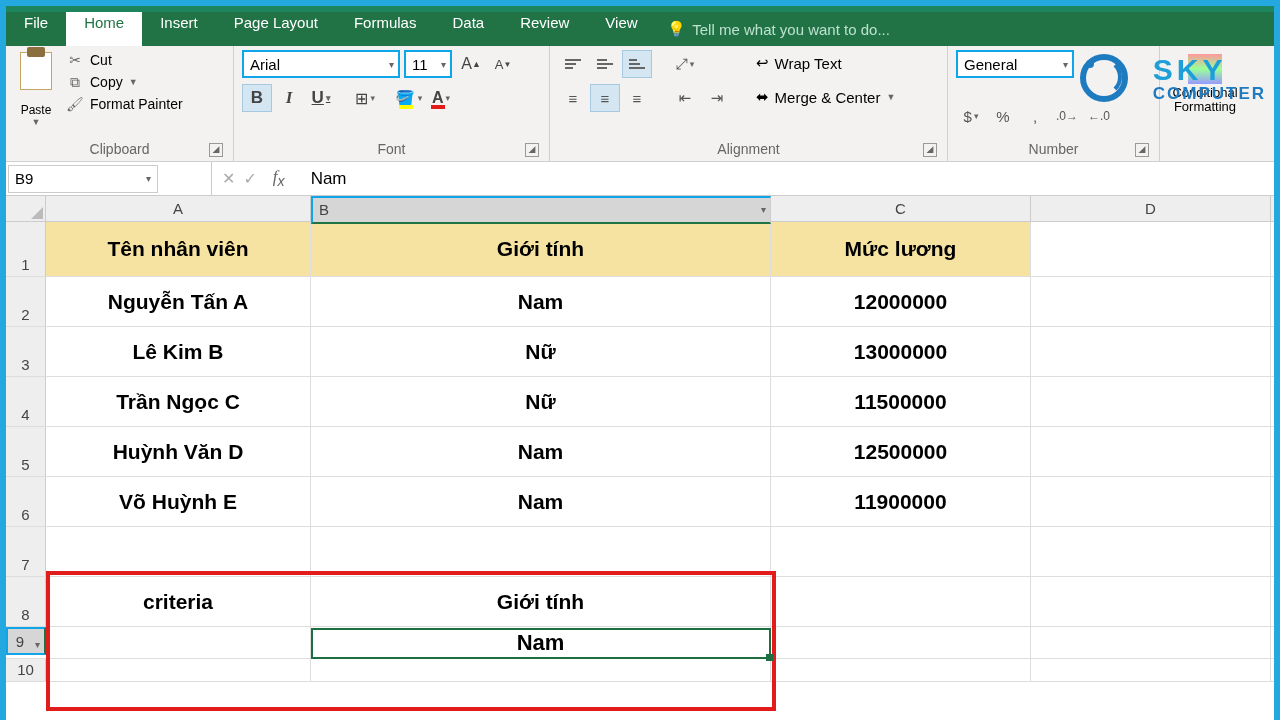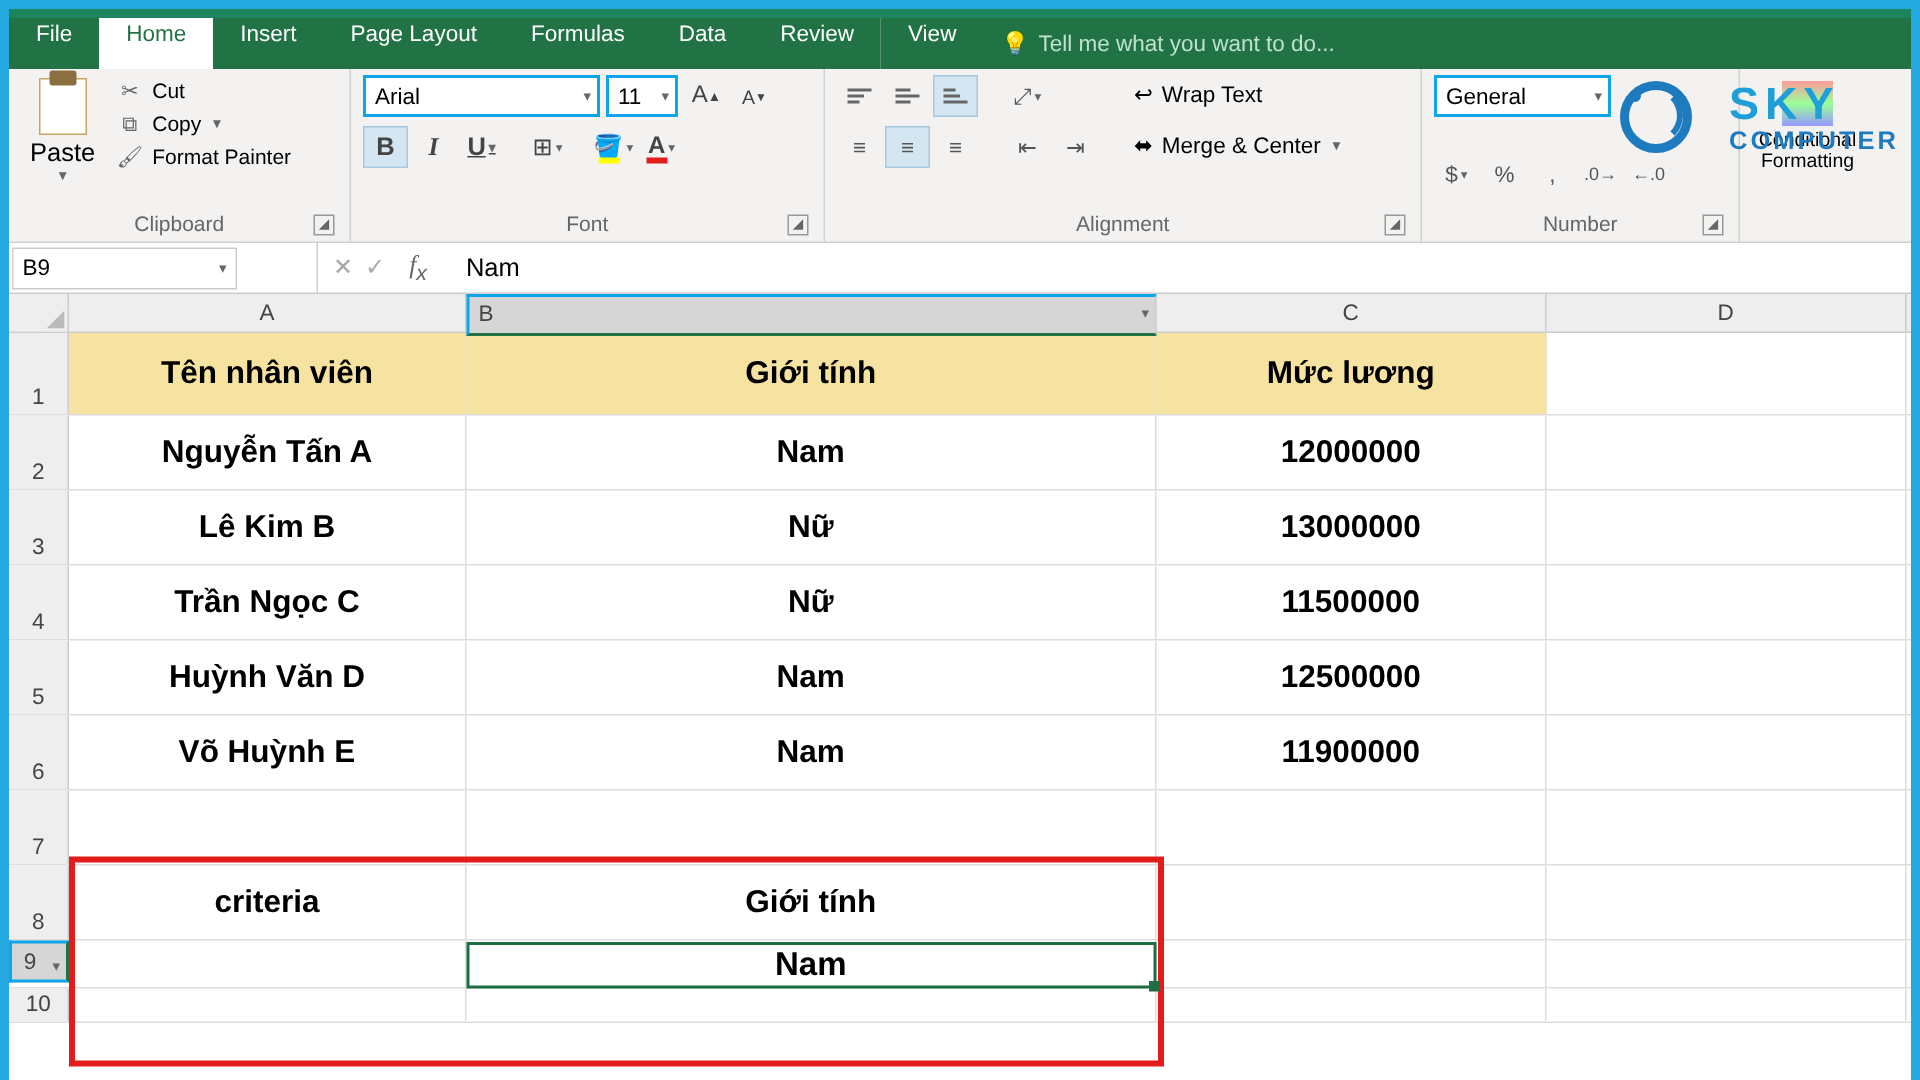--- a/index.html
+++ b/index.html
@@ -13,21 +13,21 @@
 .tab.n{background:#217346}
 .tell{flex:1;background:#217346;color:#bde0cf;padding:6px 12px;display:flex;align-items:center;gap:6px}
 .ribbon{background:#f3f2f1;border-bottom:1px solid #d0d0d0;height:116px;display:flex;position:relative}
 .group{border-right:1px solid #d0d0d0;padding:4px 8px 2px;display:flex;flex-direction:column;justify-content:space-between;position:relative}
 .group-body{display:flex;gap:4px;align-items:flex-start}
 .group-lbl{text-align:center;font-size:14px;color:#666;padding-bottom:2px;position:relative}
 .dlaunch{position:absolute;right:2px;bottom:2px;width:14px;height:14px;border:1px solid #999;font-size:9px;line-height:11px;color:#666;text-align:center}
 .paste{display:flex;flex-direction:column;align-items:center;padding:2px 6px;cursor:pointer}
 .paste .ic{width:32px;height:38px;background:#fff;border:1px solid #c5a563;position:relative}
 .paste .ic:before{content:"";position:absolute;top:-6px;left:6px;width:18px;height:10px;background:#8b6f3e;border-radius:2px}
-.paste .txt{font-size:17px;margin-top:2px}
+.paste .txt{font-size:12px;margin-top:13px}
 .paste .dd{font-size:9px;color:#666}
 .clip-btns{display:flex;flex-direction:column;gap:2px;font-size:14px}
 .cbtn{display:flex;align-items:center;gap:6px;padding:2px 4px;cursor:pointer}
 .cbtn .ci{width:18px;height:16px;display:inline-flex;align-items:center;justify-content:center;color:#666}
 .font-top{display:flex;gap:4px;align-items:center}
 .sel{background:#fff;border:2px solid #0ea5e9;height:28px;font-size:15px;padding:0 18px 0 6px;position:relative;display:flex;align-items:center}
 .sel.fam{width:158px}
 .sel.sz{width:48px}
 .sel:after{content:"▾";position:absolute;right:4px;font-size:10px;color:#666}
 .incdec{display:flex;gap:2px}

